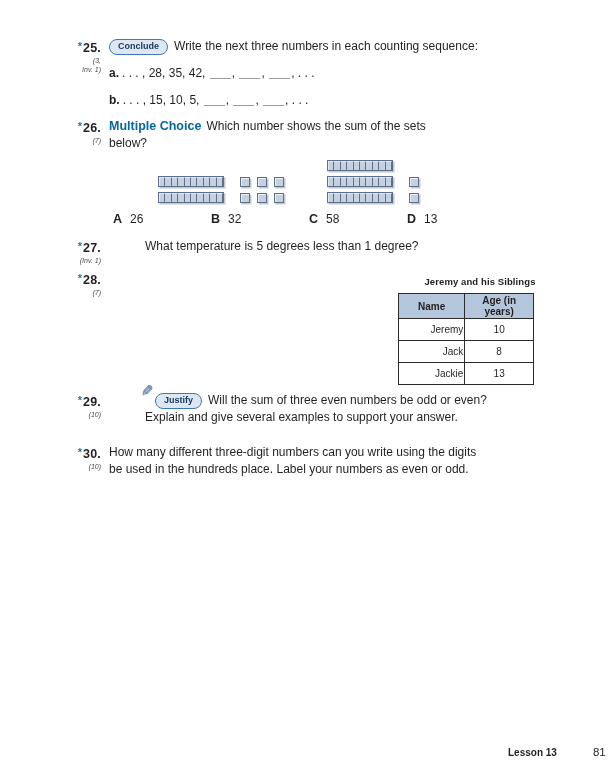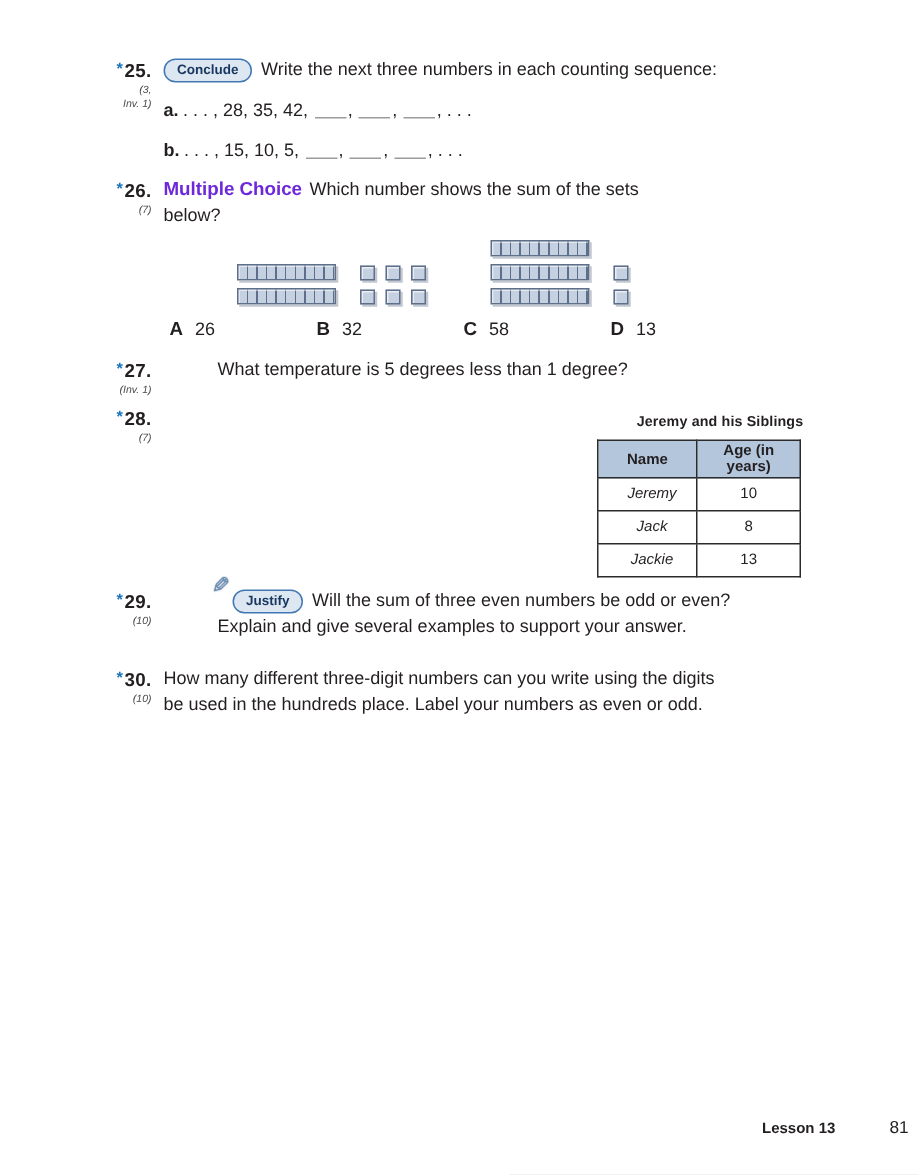--- a/index.html
+++ b/index.html
@@ -20,21 +20,21 @@
   .badge{
     display:inline-block;border:1.3px solid #4178b4;background:#dde7f2;color:#17375e;
     border-radius:9px;padding:1px 8px 2px 8px;font-weight:700;font-size:9px;line-height:11px;
     vertical-align:1px;margin-right:6px;white-space:nowrap;
   }
   .badge-wrap{position:relative;display:inline-block;margin-left:10px;}
   .pencil{
     position:absolute;left:-14px;top:-9px;font-size:15px;color:#6c92bb;
     transform:scaleX(-1);text-shadow:0 0 1px #37537a;pointer-events:none;
   }
-  .mc-heading{color:#6d28d9;font-weight:700;font-size:12.5px;margin-right:5px;}
+  .mc-heading{color:#0369a1;font-weight:700;font-size:12.5px;margin-right:5px;}
   
   .blocks{display:flex;align-items:flex-end;column-gap:43px;margin:9px 0 0 49px;}
   .block-set{display:flex;flex-direction:column;row-gap:5px;}
   .block-row{display:flex;align-items:center;column-gap:16px;}
   .ones-group{display:flex;column-gap:7px;}
   .rod{
     width:64px;height:9px;border:1px solid #5e7089;
     background-image:repeating-linear-gradient(90deg,#c5d0e0 0 5.4px,#5e7089 5.4px 6.4px);
     box-shadow:1.5px 1.5px 0 rgba(120,130,150,.45), inset 1px 1px 0 rgba(255,255,255,.5);
   }
@@ -46,21 +46,21 @@
   .choice{width:98px;display:flex;align-items:baseline;}
   .choice .letter{font-weight:700;font-size:12.5px;margin-right:8px;}
   .choice .value{font-size:12px;}
   
   .sibling{position:absolute;left:398px;top:276px;width:164px;}
   .sibling .title{font-weight:700;font-size:9.5px;text-align:center;margin-bottom:6px;letter-spacing:.1px;}
   .sibling table{border-collapse:collapse;width:136px;border:1.5px solid #2b2b2b;}
   .sibling th,.sibling td{border:1px solid #2b2b2b;font-size:10px;}
   .sibling th{background:#b3c6dc;font-weight:700;height:18px;text-align:center;}
   .sibling td{height:19px;}
-  .sibling td.name{text-align:center;padding-left:7px;font-style:italic;}
+  .sibling td.name{text-align:right;padding-left:7px;}
   .sibling td.age{text-align:center;}
   .sibling col.c1{width:78px;} .sibling col.c2{width:86px;}
   .footer{position:absolute;left:508px;top:746px;display:flex;align-items:baseline;column-gap:16px;}
   .footer .lesson{font-weight:700;font-size:10px;}
   .footer .pagenum{font-weight:400;font-size:11.5px;padding-left:20px;}
   .mt13{margin-top:13px;}
 </style>
 </head>
 <body>
 

